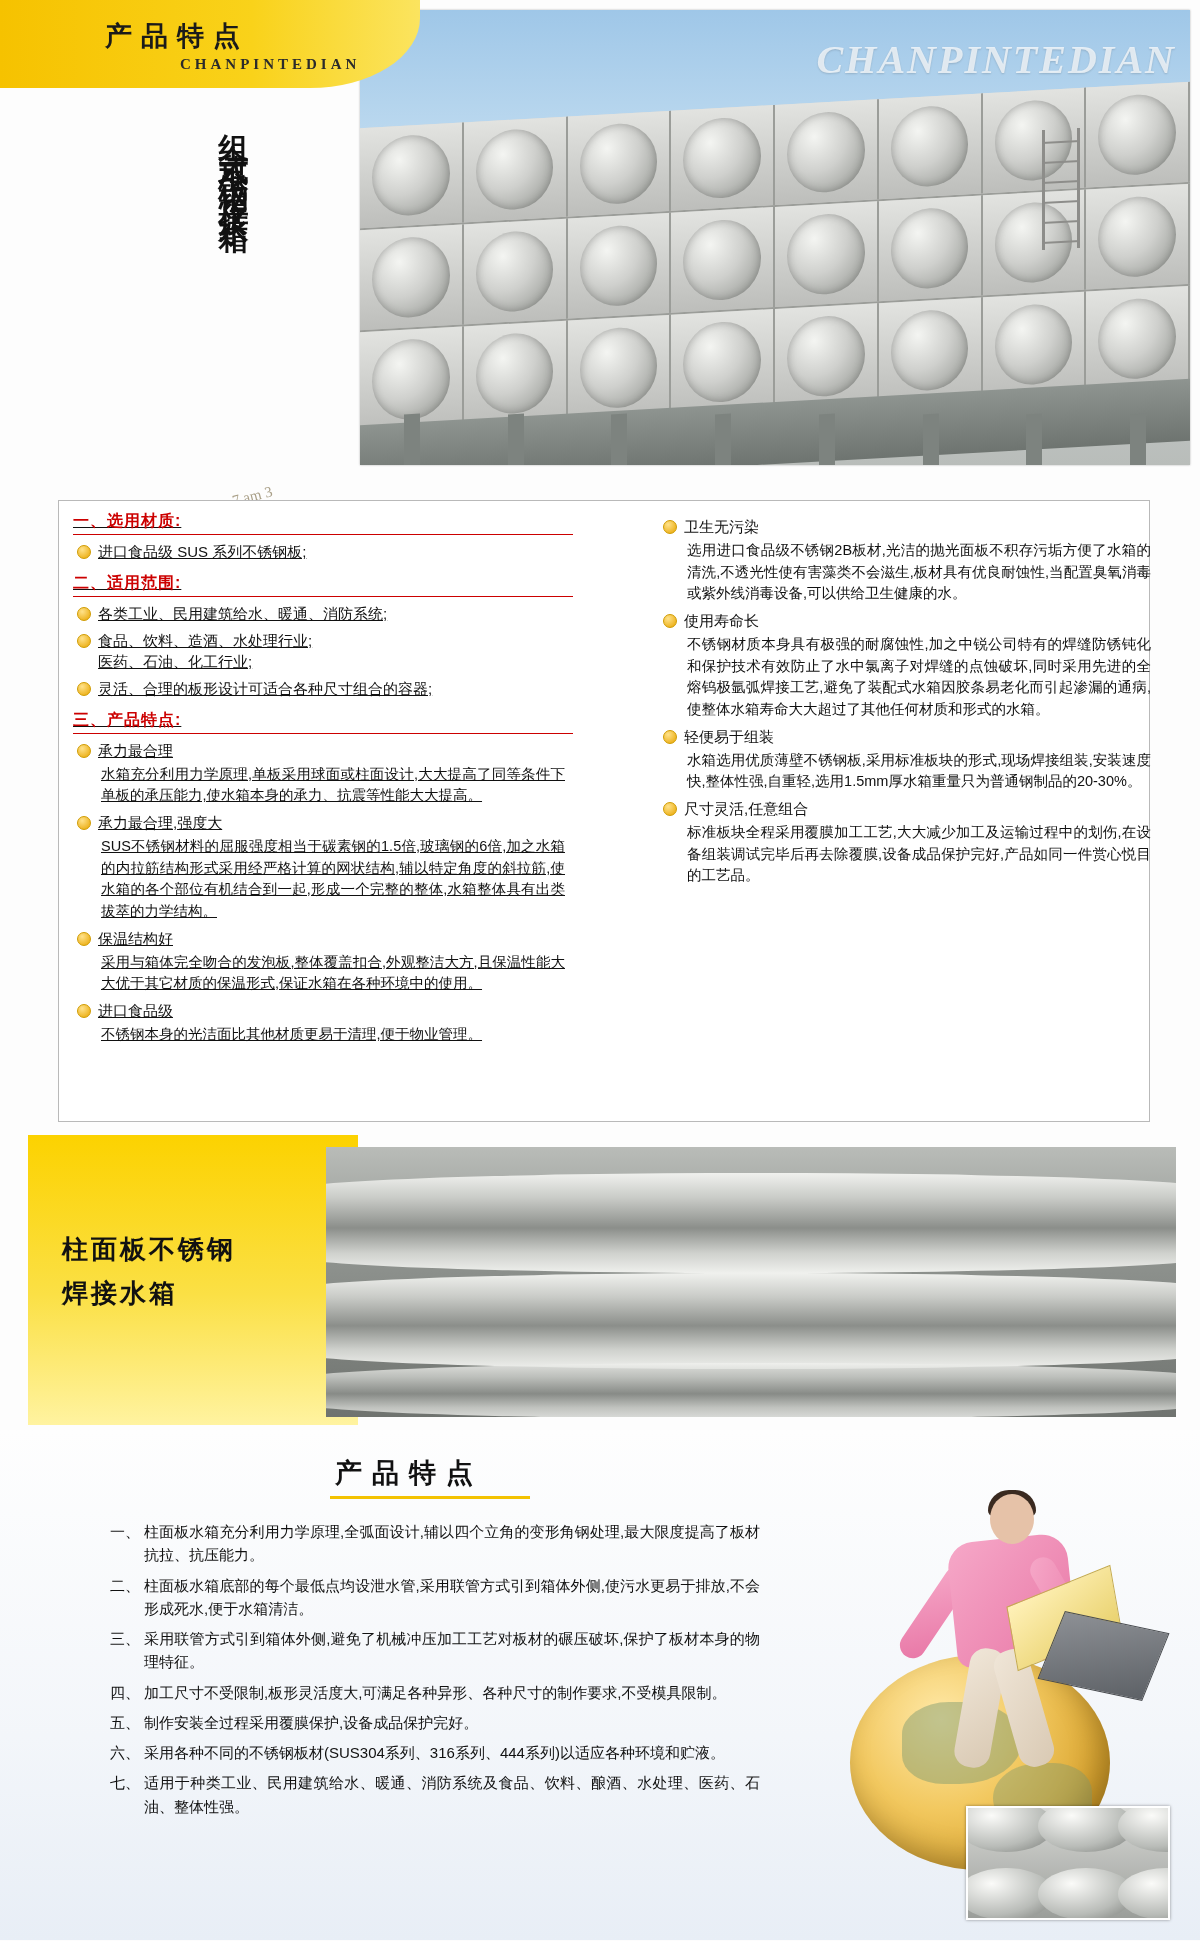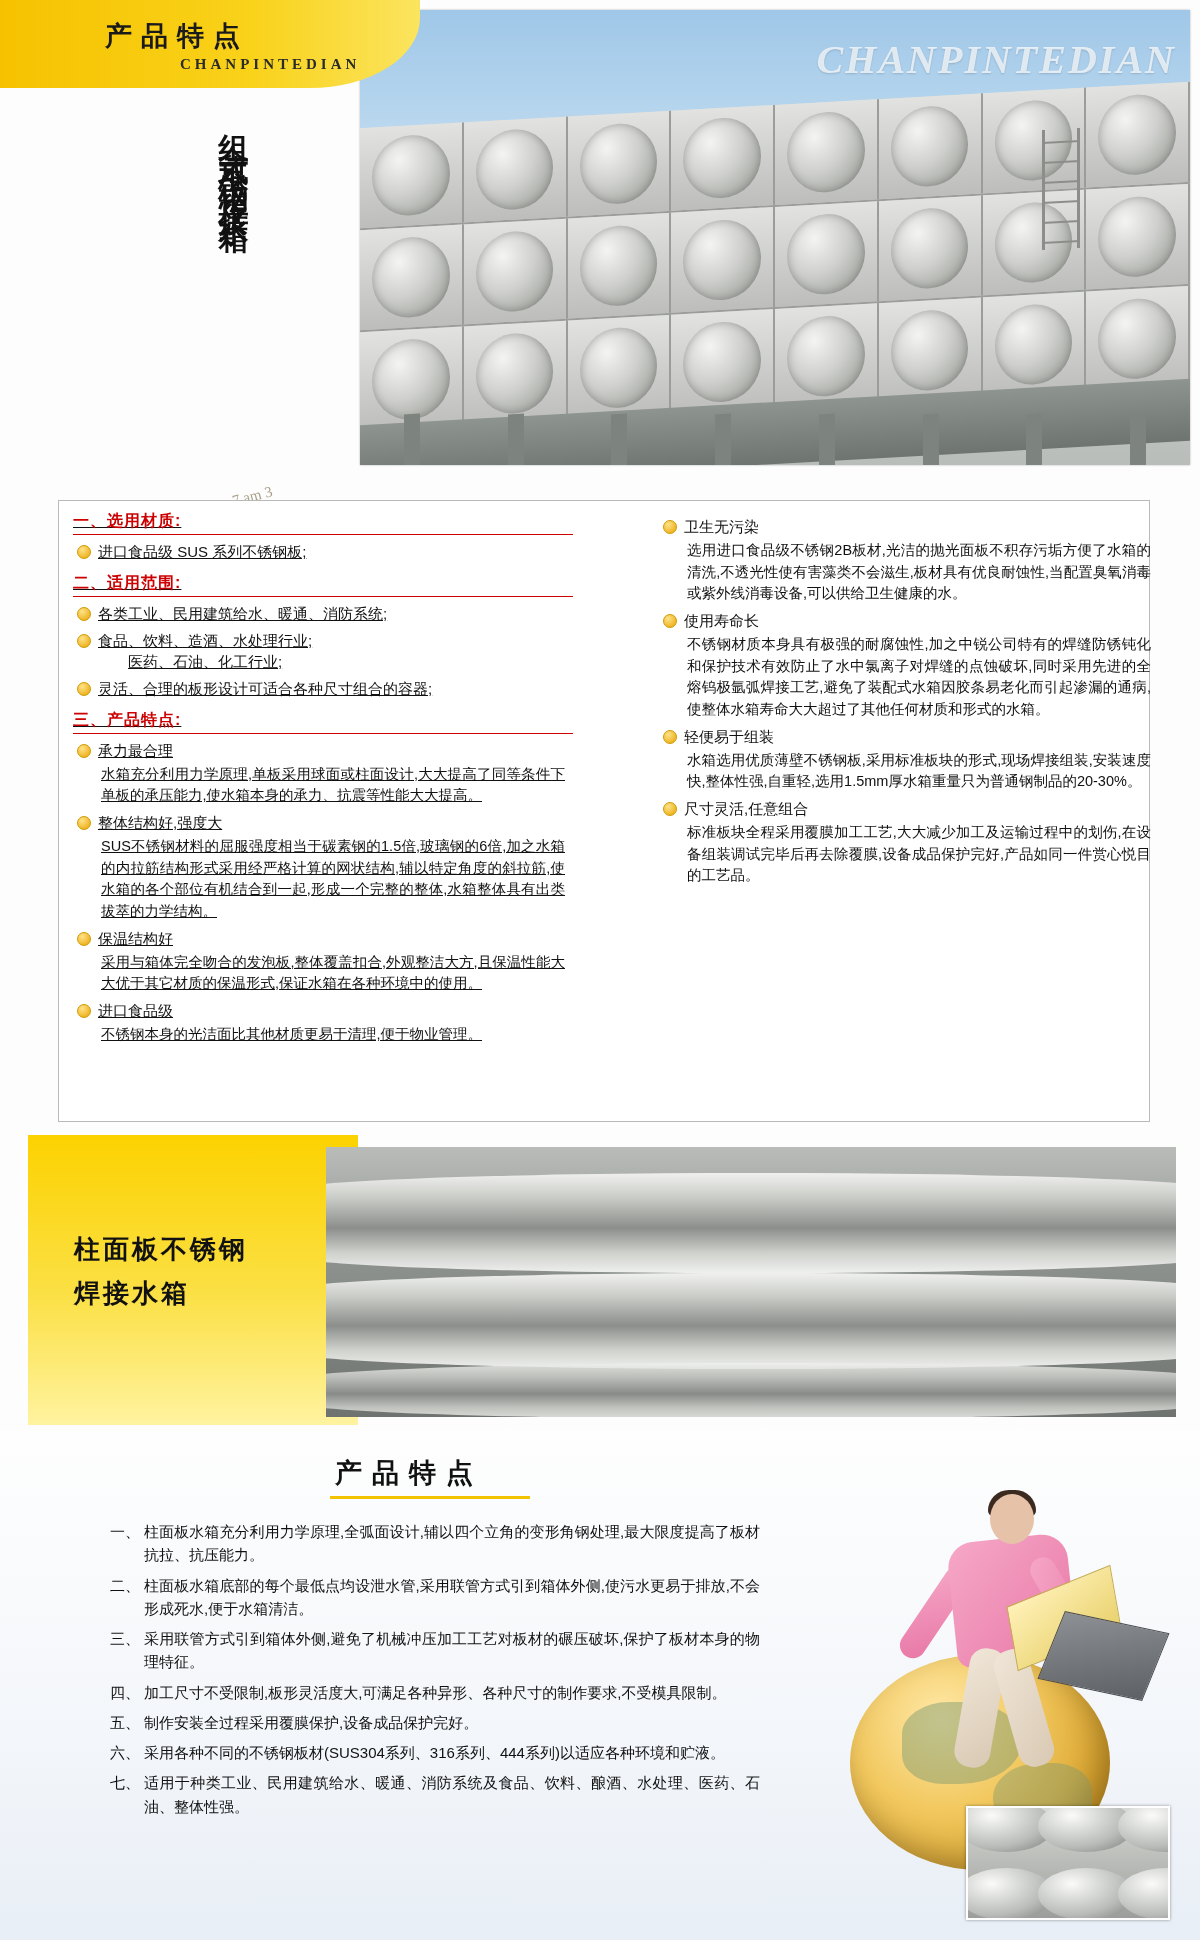--- a/index.html
+++ b/index.html
@@ -113,37 +113,36 @@
     letter-spacing:1px;
   }
   .sec-head:first-child{margin-top:0;}
 
   .bullet-row{display:flex;align-items:flex-start;margin:5px 0 2px 0;}
   .bullet{
     flex:0 0 auto;width:12px;height:12px;border-radius:50%;
     background:radial-gradient(circle at 35% 30%,#ffe28a,#e8a500);
     margin:4px 7px 0 4px;border:1px solid #d09b00;
   }
-  .bullet-txt{font-size:15px;line-height:1.45;color:#111;text-align:center;}
+  .bullet-txt{font-size:15px;line-height:1.45;color:#111;}
   .body-txt{
     font-size:14.5px;line-height:1.5;color:#111;margin:1px 8px 4px 28px;
     text-align:justify;
   }
 
   
   .band2{position:absolute;left:28px;top:1135px;width:1145px;height:290px;}
   .band2-yellow{
     position:absolute;left:0;top:0;width:330px;height:290px;
     background:linear-gradient(180deg,#fcd200 0%,#fbe045 55%,#fff3a0 100%);
   }
   .band2-title{
     position:absolute;left:34px;top:92px;
     font-size:26px;font-weight:bold;line-height:1.7;letter-spacing:3px;color:#111;
     font-family:"DejaVu Sans",sans-serif;
-    margin-left:12px;
   }
   .band2-photo{
     position:absolute;left:298px;top:12px;width:850px;height:270px;
     background:linear-gradient(180deg,#b9bcb8 0%,#8f938f 40%,#6f736f 100%);
     overflow:hidden;
   }
   .pipe{
     position:absolute;left:-40px;width:940px;
     background:linear-gradient(180deg,#f0f1ee 0%,#c9cbc7 25%,#8b8e8a 55%,#cfd1cd 80%,#eff0ed 100%);
     border-radius:50%/18px;
@@ -334,21 +333,21 @@
       <div class="sec-head">三、产品特点:</div>
 
       <div class="bullet-row">
         <span class="bullet"></span>
         <span class="bullet-txt">承力最合理</span>
       </div>
       <div class="body-txt">水箱充分利用力学原理,单板采用球面或柱面设计,大大提高了同等条件下单板的承压能力,使水箱本身的承力、抗震等性能大大提高。</div>
 
       <div class="bullet-row">
         <span class="bullet"></span>
-        <span class="bullet-txt">整体结构好,强度大</span>
+        <span class="bullet-txt">承力最合理,强度大</span>
       </div>
       <div class="body-txt">SUS不锈钢材料的屈服强度相当于碳素钢的1.5倍,玻璃钢的6倍,加之水箱的内拉筋结构形式采用经严格计算的网状结构,辅以特定角度的斜拉筋,使水箱的各个部位有机结合到一起,形成一个完整的整体,水箱整体具有出类拔萃的力学结构。</div>
 
       <div class="bullet-row">
         <span class="bullet"></span>
         <span class="bullet-txt">保温结构好</span>
       </div>
       <div class="body-txt">采用与箱体完全吻合的发泡板,整体覆盖扣合,外观整洁大方,且保温性能大大优于其它材质的保温形式,保证水箱在各种环境中的使用。</div>
 
       <div class="bullet-row">

